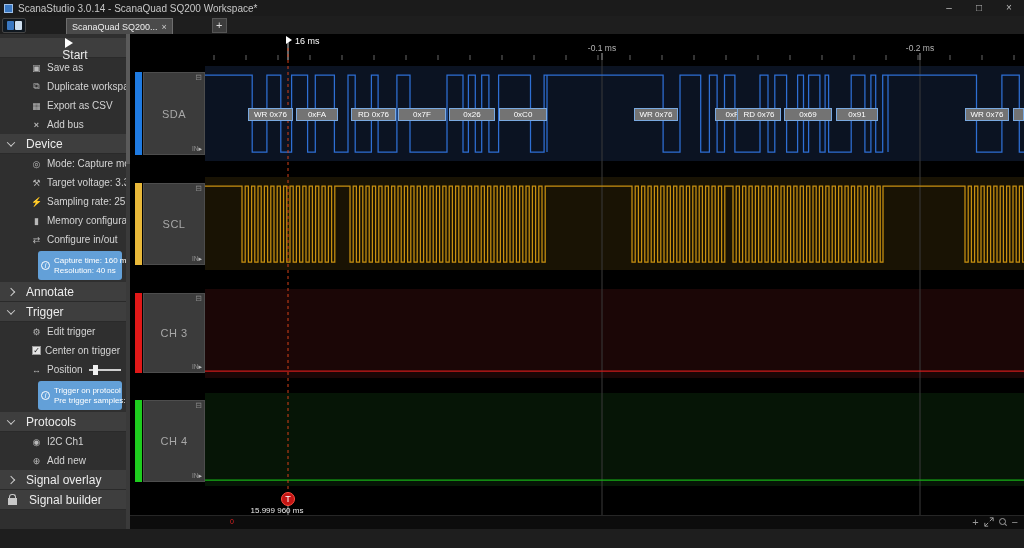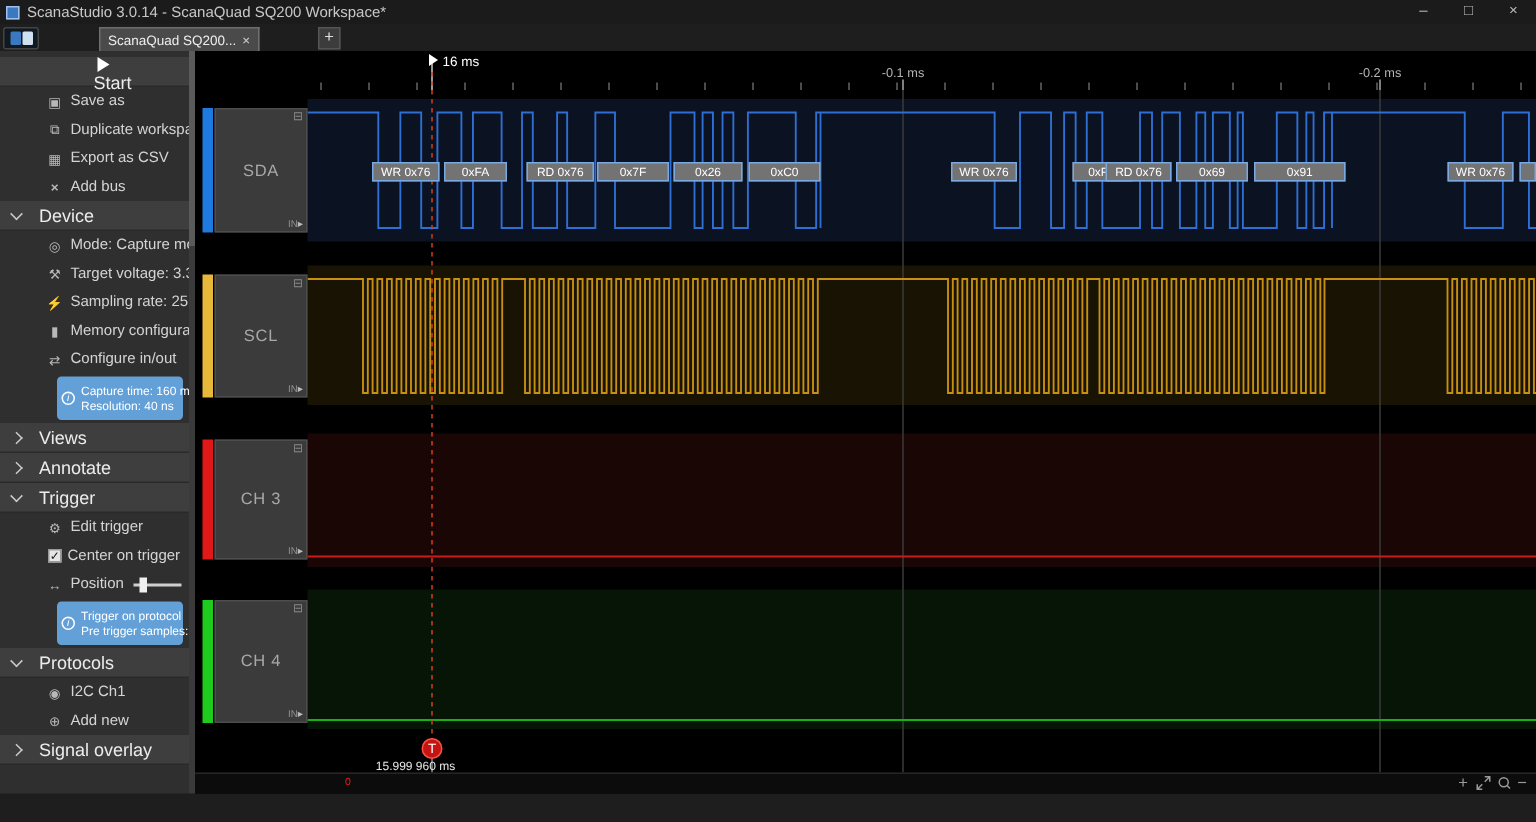--- a/index.html
+++ b/index.html
@@ -159,24 +159,20 @@
         <span class="iicon">⇄</span>
         <span class="ilabel">Configure in/out</span>
       </div>
       <div class="shl">
         <span class="info">i</span>
         <span class="shl-text"><span>Capture time: 160 ms</span><br><span>Resolution: 40 ns</span></span>
       </div>
 
       <div class="srow header">
         <span class="chev right"></span>
-        <span class="hlabel">Views</span>
-      </div>
-      <div class="srow header">
-        <span class="chev right"></span>
         <span class="hlabel">Annotate</span>
       </div>
       <div class="srow header">
         <span class="chev down"></span>
         <span class="hlabel">Trigger</span>
       </div>
       <div class="srow item">
         <span class="iicon">⚙</span>
         <span class="ilabel">Edit trigger</span>
       </div>
@@ -206,20 +202,24 @@
         <span class="iicon">◉</span>
         <span class="ilabel">I2C Ch1</span>
       </div>
       <div class="srow item">
         <span class="iicon">⊕</span>
         <span class="ilabel">Add new</span>
       </div>
       <div class="srow header">
         <span class="chev right"></span>
         <span class="hlabel">Signal overlay</span>
+      </div>
+      <div class="srow header">
+        <span class="lock-icon"></span>
+        <span class="hlabel">Signal builder</span>
       </div>
 
       <div class="sb-scroll">
           <span class="sb-thumb"></span>
         </div>
     </div>
 
     <div class="wave">
       <div class="tbg t0" style="background: rgb(11, 19, 34);"></div>
       <div class="tbg t1" style="background: rgb(25, 19, 4);"></div>
@@ -302,21 +302,21 @@
           <div class="ann" style="left: 118px; width: 45px;">WR 0x76</div>
           <div class="ann" style="left: 166px; width: 42px;">0xFA</div>
           <div class="ann" style="left: 221px; width: 45px;">RD 0x76</div>
           <div class="ann" style="left: 268px; width: 48px;">0x7F</div>
           <div class="ann" style="left: 319px; width: 46px;">0x26</div>
           <div class="ann" style="left: 369px; width: 48px;">0xC0</div>
           <div class="ann" style="left: 504px; width: 44px;">WR 0x76</div>
           <div class="ann" style="left: 552px; width: 40px; margin-left: 33px;">0xFD</div>
           <div class="ann" style="left: 607px; width: 44px;">RD 0x76</div>
           <div class="ann" style="left: 654px; width: 48px;">0x69</div>
-          <div class="ann" style="left: 706px; width: 61px;">0x91</div>
+          <div class="ann" style="left: 706px; width: 42px;">0x91</div>
           <div class="ann" style="left: 835px; width: 44px;">WR 0x76</div>
           <div class="ann" style="left: 883px; width: 11px;"></div>
         </div>
 
       <div class="bstrip"></div>
       <div class="tmark">T</div>
       <div class="ttime">15.999 960 ms</div>
       <div class="tzero">0</div>
 
       <div class="zctrl">

